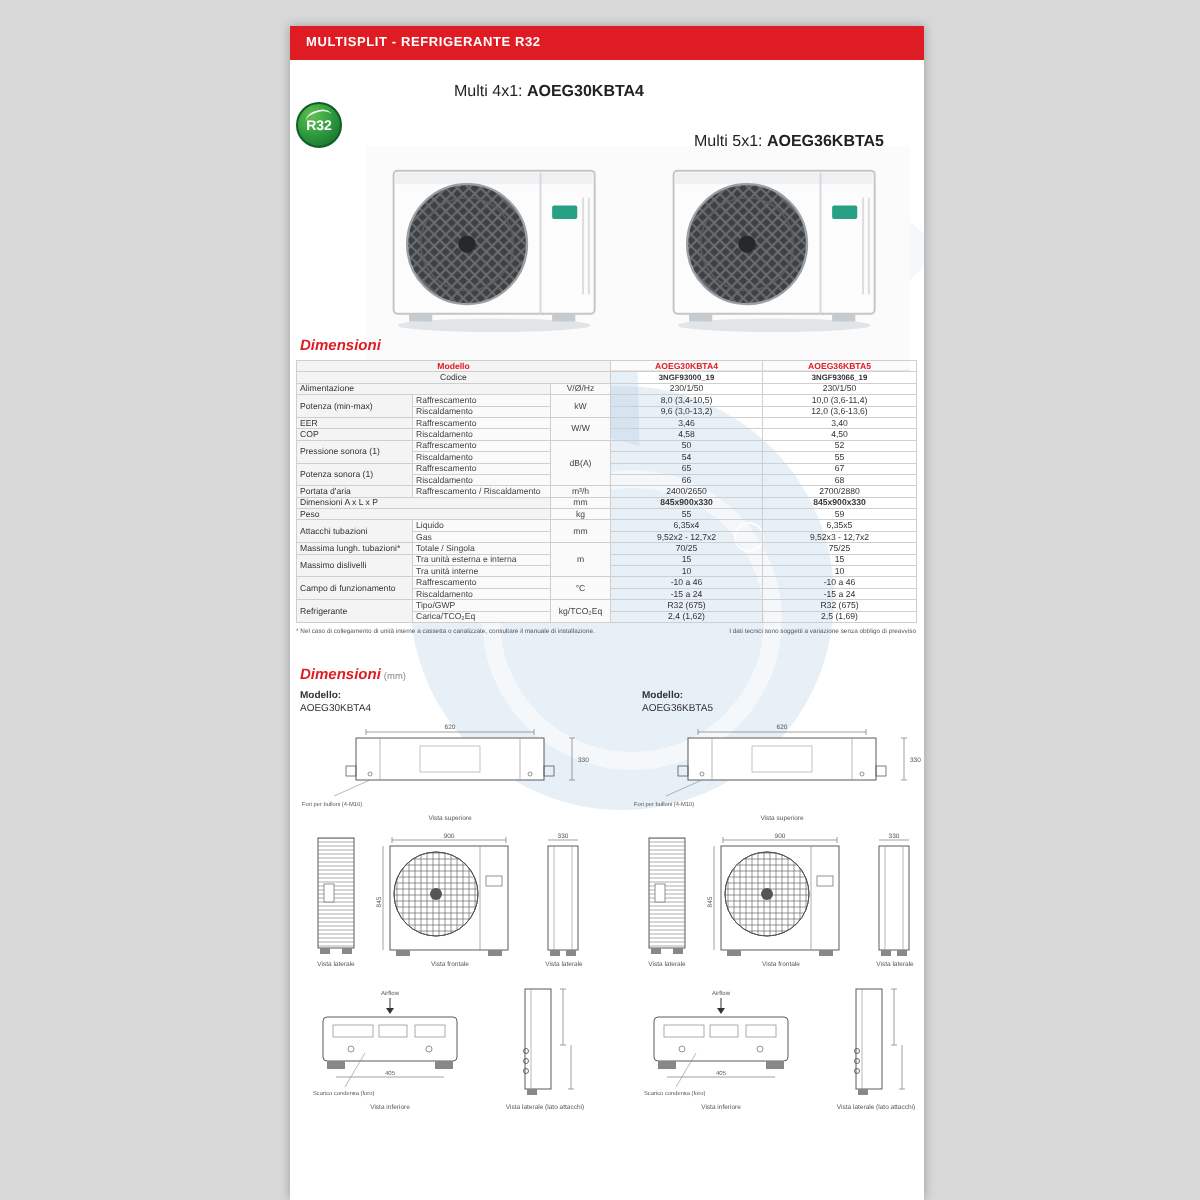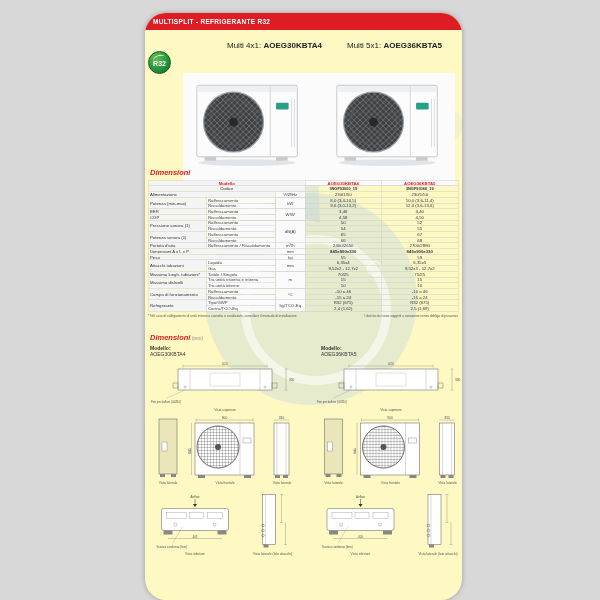--- a/index.html
+++ b/index.html
@@ -1,38 +1,38 @@
 <!DOCTYPE html>
 <html><head>
 <meta charset="utf-8">
 <style>
   html,body{margin:0;padding:0;}
   body{width:600px;height:600px;background:#d8d8d8;font-family:"Liberation Sans",sans-serif;overflow:hidden;position:relative;}
-  .page{position:absolute;left:145px;top:13px;width:317px;height:587px;background:#fef9c3;box-shadow:0 0 5px rgba(0,0,0,.28);overflow:hidden;border-radius:21px;}
+  .page{position:absolute;left:145px;top:13px;width:317px;height:587px;background:#ffffff;box-shadow:0 0 5px rgba(0,0,0,.28);overflow:hidden;}
   .wm{position:absolute;z-index:0;}
   .wm-swoosh{left:40px;top:85px;width:280px;height:80px;border-radius:50%;background:rgba(190,214,233,.16);transform:rotate(-6deg);}
   .wm-tip{left:135px;top:110px;width:0;height:0;border-left:26px solid transparent;border-right:26px solid transparent;border-bottom:95px solid rgba(174,203,228,.30);transform:rotate(14deg);}
   .wm-drop{left:60px;top:180px;width:212px;height:212px;background:rgba(174,203,228,.30);border-radius:50%;}
   .wm-ring{left:96px;top:222px;width:132px;height:132px;border:9px solid rgba(255,255,255,.55);border-radius:50%;}
   .wm-reg{left:222px;top:248px;width:13px;height:13px;border:1.5px solid rgba(255,255,255,.85);border-radius:50%;}
   .content{position:absolute;left:0;top:0;right:0;bottom:0;z-index:1;}
 
   .redbar{position:absolute;left:0;top:0;width:100%;height:17px;background:#df1b24;color:#fff;
           font-size:6.5px;font-weight:bold;letter-spacing:.3px;line-height:17px;padding-left:8px;box-sizing:border-box;}
 
   .badge{position:absolute;left:3px;top:38px;width:23px;height:23px;border-radius:50%;
          background:radial-gradient(circle at 35% 28%,#66bd52,#2f9e3f 45%,#14692c 95%);
          border:1px solid #0f5e26;box-sizing:border-box;color:#fff;font-weight:bold;font-size:7px;
          text-align:center;line-height:23px;}
   .badge::after{content:"";position:absolute;left:4px;top:3px;width:13px;height:7px;border-top:1px solid rgba(255,255,255,.85);
          border-radius:50%;transform:rotate(-14deg);}
 
   .ptitle{position:absolute;top:28px;font-size:8px;color:#222;text-align:center;}
   .pt1{left:52px;width:155px;}
-  .pt2{left:182px;width:135px;}
+  .pt2{left:182px;width:135px;margin-top:25px;}
   .ptitle b{font-weight:bold;}
 
   .photo-bg{position:absolute;left:38px;top:60px;width:272px;height:112px;background:#fbfbfc;border-bottom:1px solid #e3e6e9;border-radius:2px;}
   .photo{position:absolute;top:66px;}
   .ph1{left:46px;}
   .ph2{left:186px;}
 
   .spec-title{position:absolute;left:5px;top:155px;font-size:7.5px;font-weight:bold;font-style:italic;color:#df1b24;}
   .specwrap{position:absolute;left:3px;top:167px;width:620px;transform:scale(.5);transform-origin:0 0;}
   table.spec{border-collapse:collapse;table-layout:fixed;width:620px;font-size:8.6px;color:#333;}

